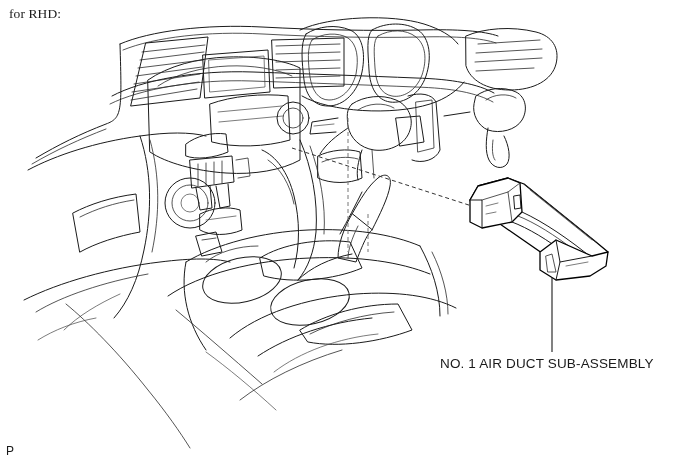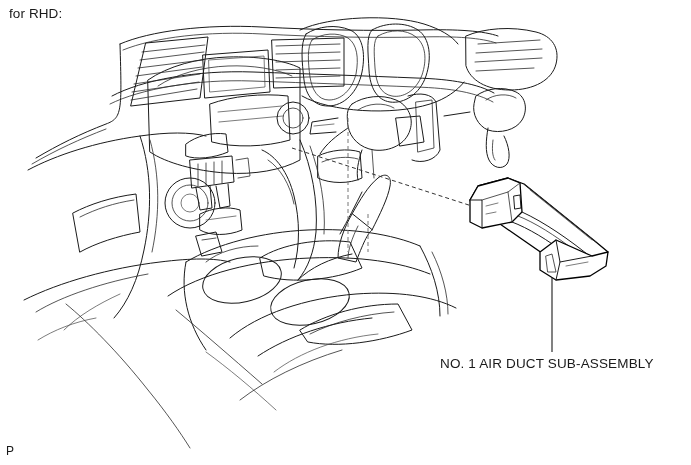--- a/index.html
+++ b/index.html
@@ -4,21 +4,21 @@
 <style>
   html,body{margin:0;padding:0;background:#ffffff;}
   body{
     width:691px;height:465px;position:relative;overflow:hidden;
     font-family:"Liberation Sans", sans-serif;
     color:#000000;
     -webkit-font-smoothing:antialiased;
   }
   #figure-root{position:absolute;left:0;top:0;width:691px;height:465px;}
   .txt{position:absolute;white-space:nowrap;color:#1a1a1a;}
-  #title-text{left:9px;top:6px;font-size:13.5px;letter-spacing:.1px;}
+  #title-text{left:9px;top:6px;font-size:13.5px;letter-spacing:.1px;font-family:Liberation Serif, serif;}
   #callout-label{left:440px;top:356px;font-size:13.5px;letter-spacing:.15px;text-align:center;}
   #page-marker{left:6px;top:444px;font-size:12px;}
   svg#art{position:absolute;left:0;top:0;width:691px;height:465px;display:block;}
   svg#art .ln{fill:none;stroke:#1b1b1b;stroke-width:1;stroke-linecap:round;stroke-linejoin:round;}
   svg#art .thin{fill:none;stroke:#2a2a2a;stroke-width:.8;stroke-linecap:round;stroke-linejoin:round;}
   svg#art .hair{fill:none;stroke:#444;stroke-width:.7;stroke-linecap:round;stroke-linejoin:round;}
   svg#art .dash{fill:none;stroke:#333;stroke-width:1;stroke-dasharray:4 3;stroke-linecap:butt;}
   svg#art .dashv{fill:none;stroke:#777;stroke-width:1;stroke-dasharray:4 3;stroke-linecap:butt;}
   svg#art .lead{fill:none;stroke:#1b1b1b;stroke-width:1.1;stroke-linecap:butt;}
   svg#art .whtb{fill:#ffffff;stroke:#000;stroke-width:1.3;stroke-linejoin:round;}

